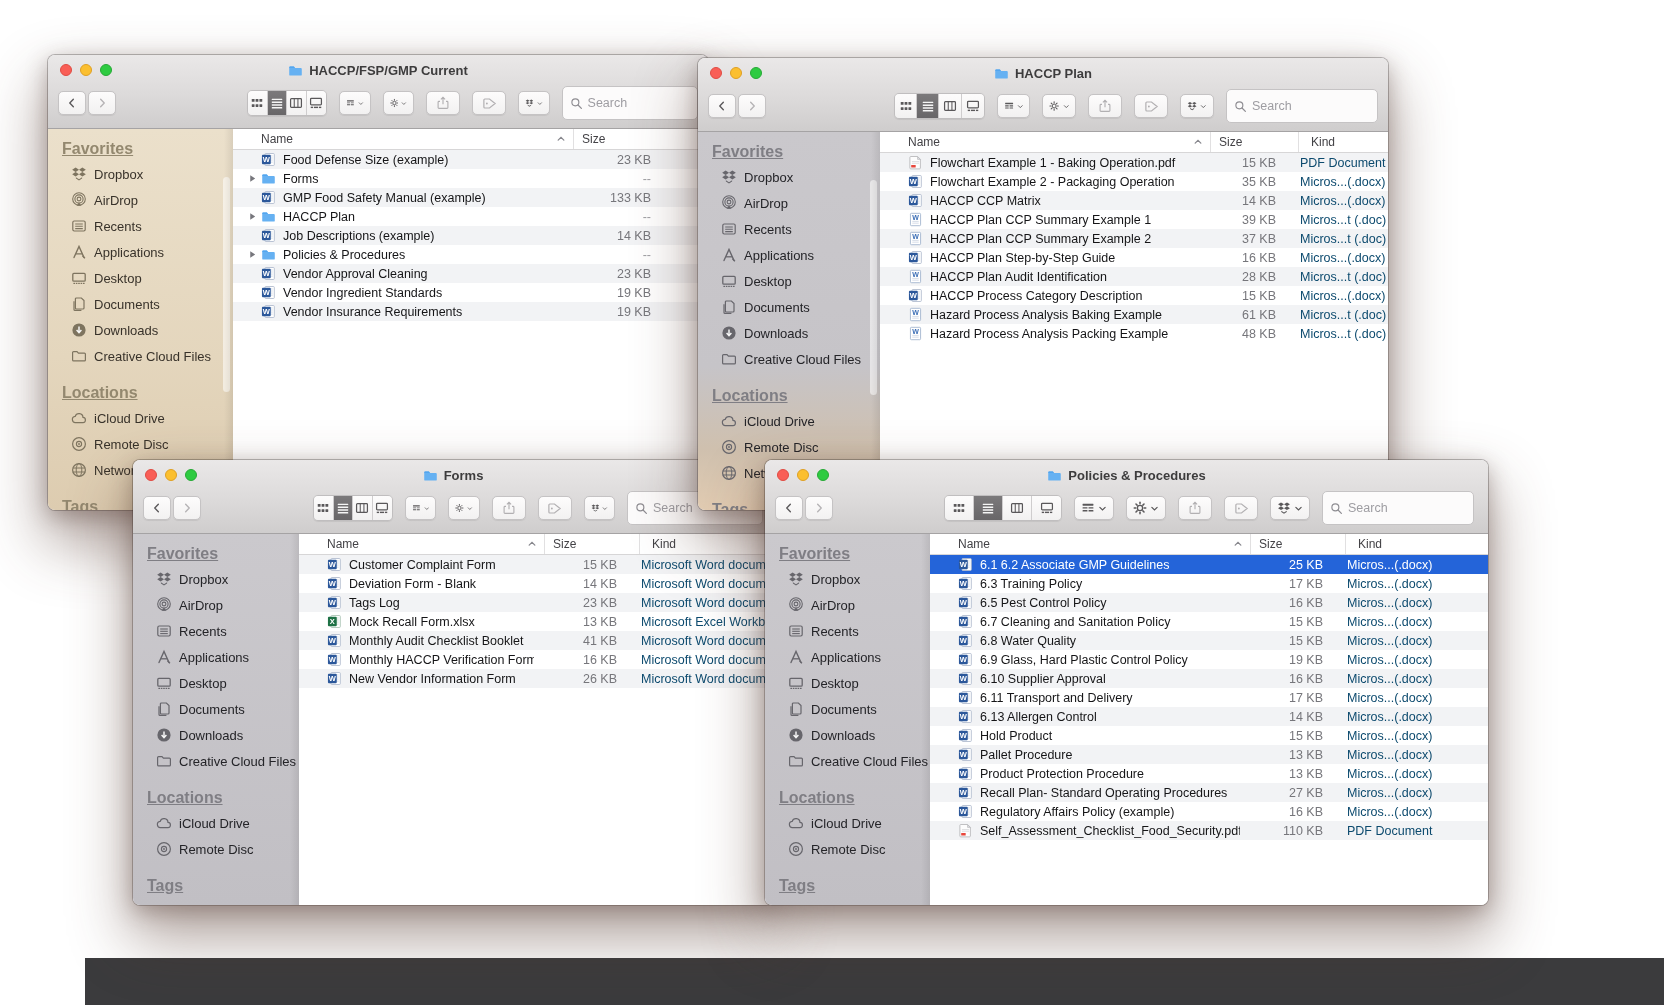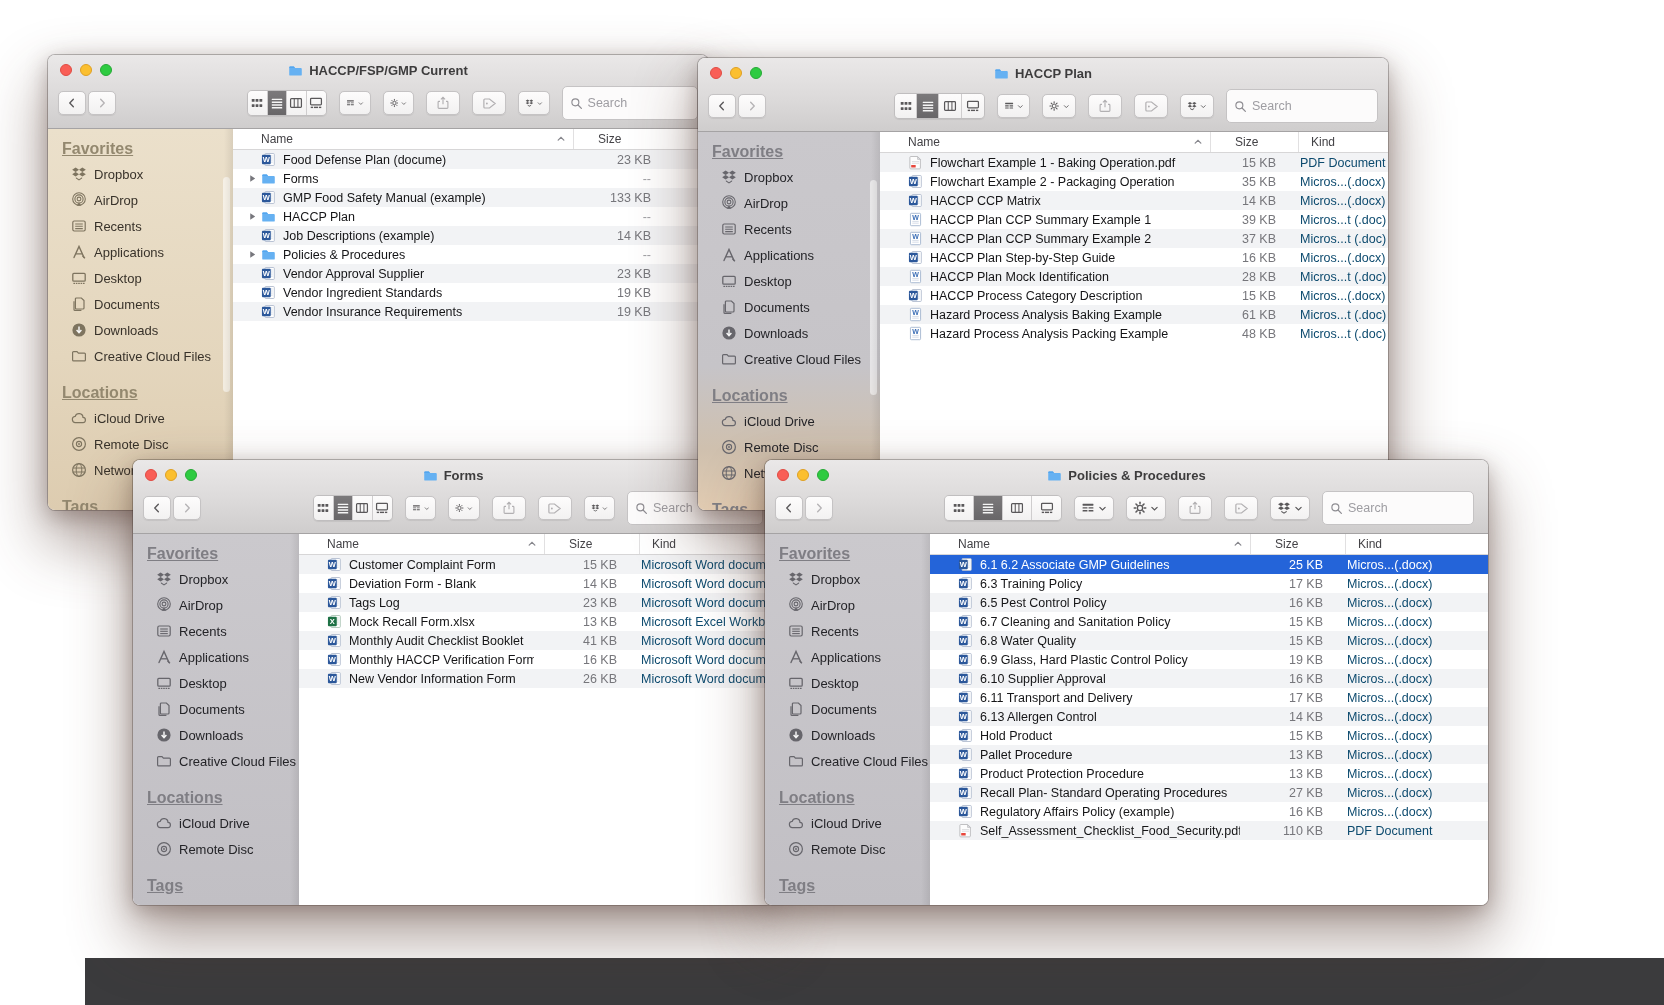--- a/index.html
+++ b/index.html
@@ -56,21 +56,21 @@
   .sb-ic svg{width:16px;height:16px;display:block;}
   .sb-scroll{display:none;position:absolute;right:3px;top:48px;width:7px;height:215px;border-radius:4px;
     background:rgba(255,255,255,.55);}
   .has-scroll .sb-scroll{display:block;}
   .list{flex:1;background:#fff;display:flex;flex-direction:column;min-width:0;font-size:12.5px;}
   .lheader{flex:0 0 20px;display:flex;align-items:stretch;border-bottom:1px solid #d7d6d7;
     color:#434246;font-size:12px;background:#fff;}
   .lh{display:flex;align-items:center;box-sizing:border-box;white-space:nowrap;}
   .lh-name{width:calc(var(--name-w) + 10px);padding-left:28px;}
   .sort{margin-left:auto;margin-right:7px;display:flex;align-items:center;}
-  .lh-size{width:var(--size-w);padding-left:24px;border-left:1px solid #e1e0e1;}
+  .lh-size{width:var(--size-w);padding-left:8px;border-left:1px solid #e1e0e1;}
   .lh-kind{flex:1;padding-left:12px;border-left:1px solid #e1e0e1;}
   .rows{flex:0 0 auto;}
   .row{height:19px;display:flex;align-items:center;padding-left:10px;box-sizing:border-box;}
   .row:nth-child(odd){background:#f2f3f5;}
   .gutter{width:18px;flex:0 0 18px;display:flex;align-items:center;justify-content:center;}
   .ficon{width:16px;flex:0 0 16px;margin-right:6px;display:flex;align-items:center;}
   .ficon svg{width:15px;height:15px;display:block;}
   .fname{width:calc(var(--name-w) - 50px);flex:0 0 calc(var(--name-w) - 50px);color:#151517;
     white-space:nowrap;overflow:hidden;}
   .fsize{width:var(--size-w);flex:0 0 var(--size-w);text-align:right;padding-right:12px;
@@ -391,21 +391,21 @@
                 <g stroke="#c9d2e0" stroke-width=".9">
                   <line x1="6" y1="4.2" x2="12.4" y2="4.2"></line>
                   <line x1="6" y1="6.4" x2="12.4" y2="6.4"></line>
                   <line x1="6" y1="8.6" x2="12.4" y2="8.6"></line>
                   <line x1="6" y1="10.8" x2="12.4" y2="10.8"></line>
                 </g>
                 <rect x="1" y="3" width="9.4" height="10" rx="1" fill="#2b579a"></rect>
                 <text x="5.7" y="10.6" text-anchor="middle" font-size="8" font-weight="bold" font-family="Liberation Sans, DejaVu Sans, sans-serif" fill="#fff">W</text>
               </svg>
             </span>
-      <span class="fname">Food Defense Plan (docume)</span>
+      <span class="fname">Food Defense Size (example)</span>
       <span class="fsize">23 KB</span>
 
     </div>
     <div class="row">
       <span class="gutter">
               <svg viewBox="0 0 10 10" width="9" height="9">
                 <path d="M2.5 1.5 L8 5 L2.5 8.5z" fill="#76767c"></path>
               </svg>
             </span>
       <span class="ficon">
@@ -496,21 +496,21 @@
                 <g stroke="#c9d2e0" stroke-width=".9">
                   <line x1="6" y1="4.2" x2="12.4" y2="4.2"></line>
                   <line x1="6" y1="6.4" x2="12.4" y2="6.4"></line>
                   <line x1="6" y1="8.6" x2="12.4" y2="8.6"></line>
                   <line x1="6" y1="10.8" x2="12.4" y2="10.8"></line>
                 </g>
                 <rect x="1" y="3" width="9.4" height="10" rx="1" fill="#2b579a"></rect>
                 <text x="5.7" y="10.6" text-anchor="middle" font-size="8" font-weight="bold" font-family="Liberation Sans, DejaVu Sans, sans-serif" fill="#fff">W</text>
               </svg>
             </span>
-      <span class="fname">Vendor Approval Supplier</span>
+      <span class="fname">Vendor Approval Cleaning</span>
       <span class="fsize">23 KB</span>
 
     </div>
     <div class="row">
       <span class="gutter"></span>
       <span class="ficon">
               <svg viewBox="0 0 16 16" width="16" height="16" xmlns="http://www.w3.org/2000/svg">
                 <rect x="4.2" y="1.6" width="10" height="12.8" rx="1" fill="#fff" stroke="#aeb9cc" stroke-width=".9"></rect>
                 <g stroke="#c9d2e0" stroke-width=".9">
                   <line x1="6" y1="4.2" x2="12.4" y2="4.2"></line>
@@ -961,21 +961,21 @@
       <span class="ficon">
               <svg viewBox="0 0 16 16" width="16" height="16" xmlns="http://www.w3.org/2000/svg">
                 <rect x="2.6" y="1.4" width="10.8" height="13.2" rx="1" fill="#fff" stroke="#9fb2cc" stroke-width=".9"></rect>
                 <g stroke="#cdd5e2" stroke-width=".9">
                   <line x1="4.6" y1="10" x2="11.4" y2="10"></line>
                   <line x1="4.6" y1="11.9" x2="11.4" y2="11.9"></line>
                 </g>
                 <text x="8" y="8.4" text-anchor="middle" font-size="7.5" font-weight="bold" font-family="Liberation Sans, DejaVu Sans, sans-serif" fill="#3a6db5">W</text>
               </svg>
             </span>
-      <span class="fname">HACCP Plan Mock Identification</span>
+      <span class="fname">HACCP Plan Audit Identification</span>
       <span class="fsize">28 KB</span>
       <span class="fkind">Micros...t (.doc)</span>
     </div>
     <div class="row">
       <span class="gutter"></span>
       <span class="ficon">
               <svg viewBox="0 0 16 16" width="16" height="16" xmlns="http://www.w3.org/2000/svg">
                 <rect x="4.2" y="1.6" width="10" height="12.8" rx="1" fill="#fff" stroke="#aeb9cc" stroke-width=".9"></rect>
                 <g stroke="#c9d2e0" stroke-width=".9">
                   <line x1="6" y1="4.2" x2="12.4" y2="4.2"></line>

